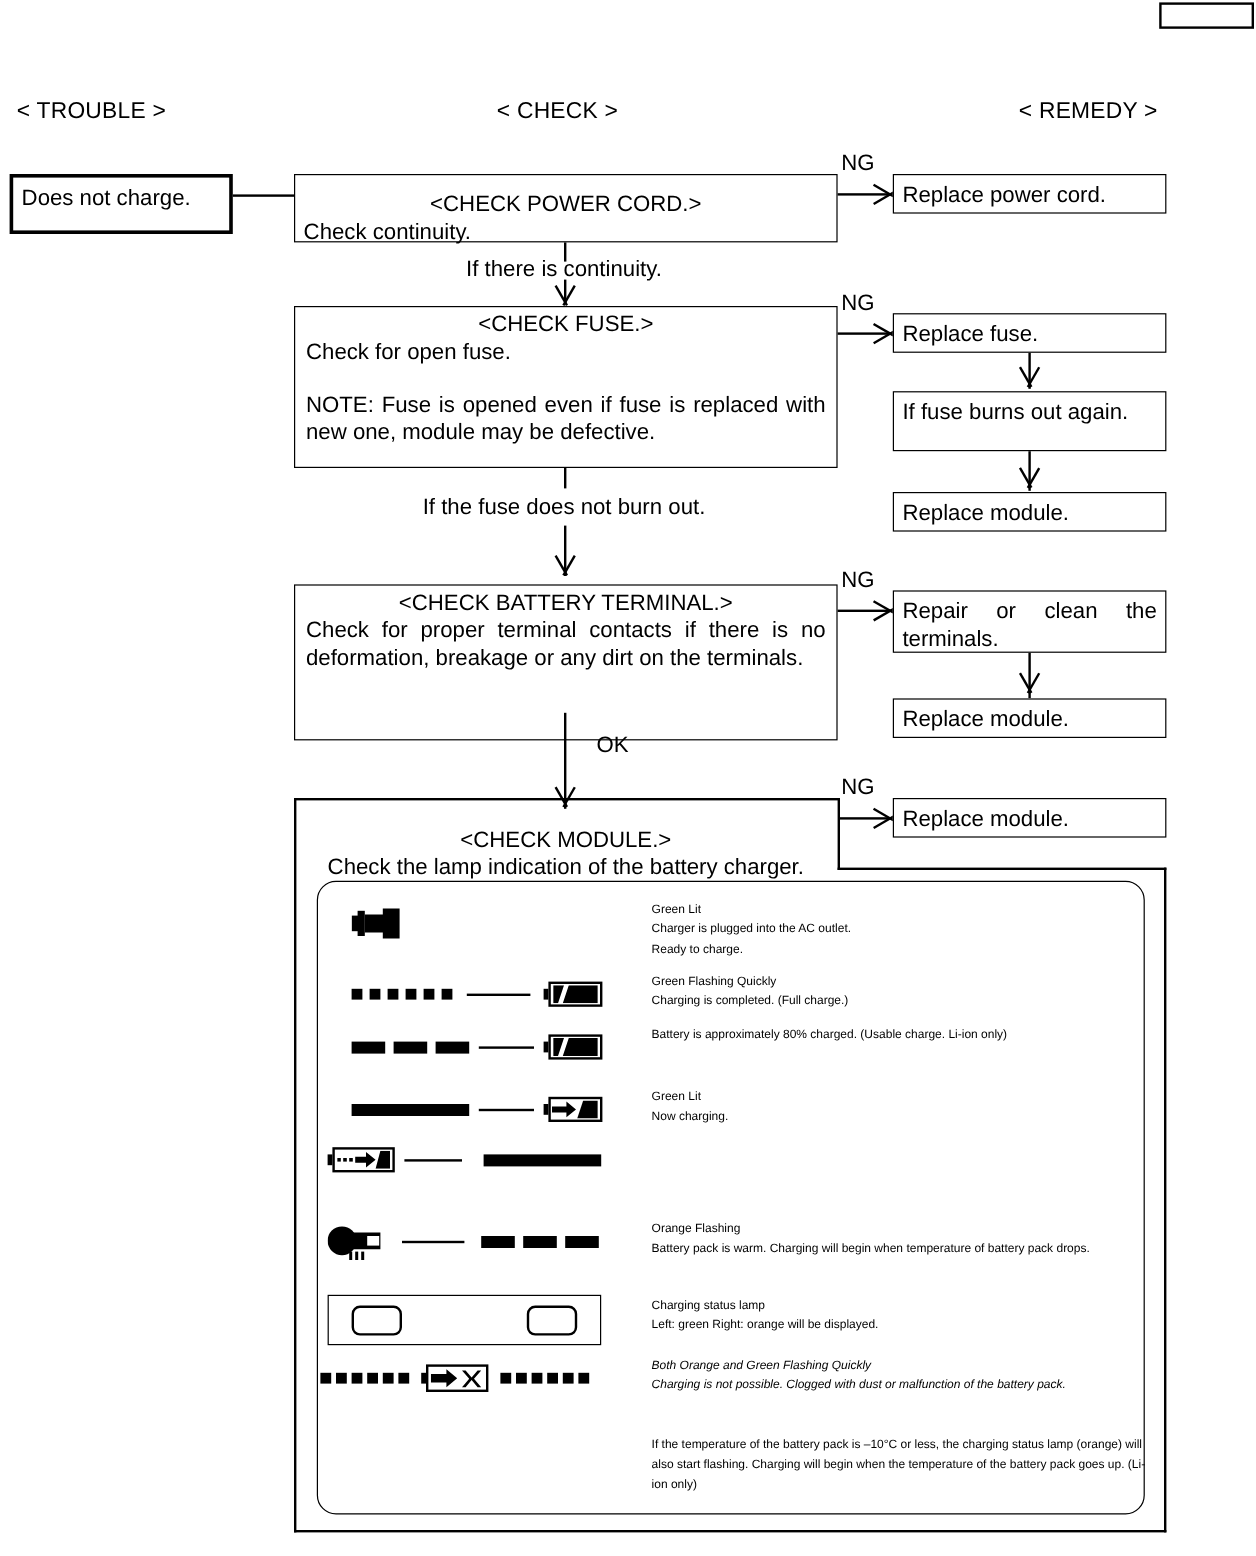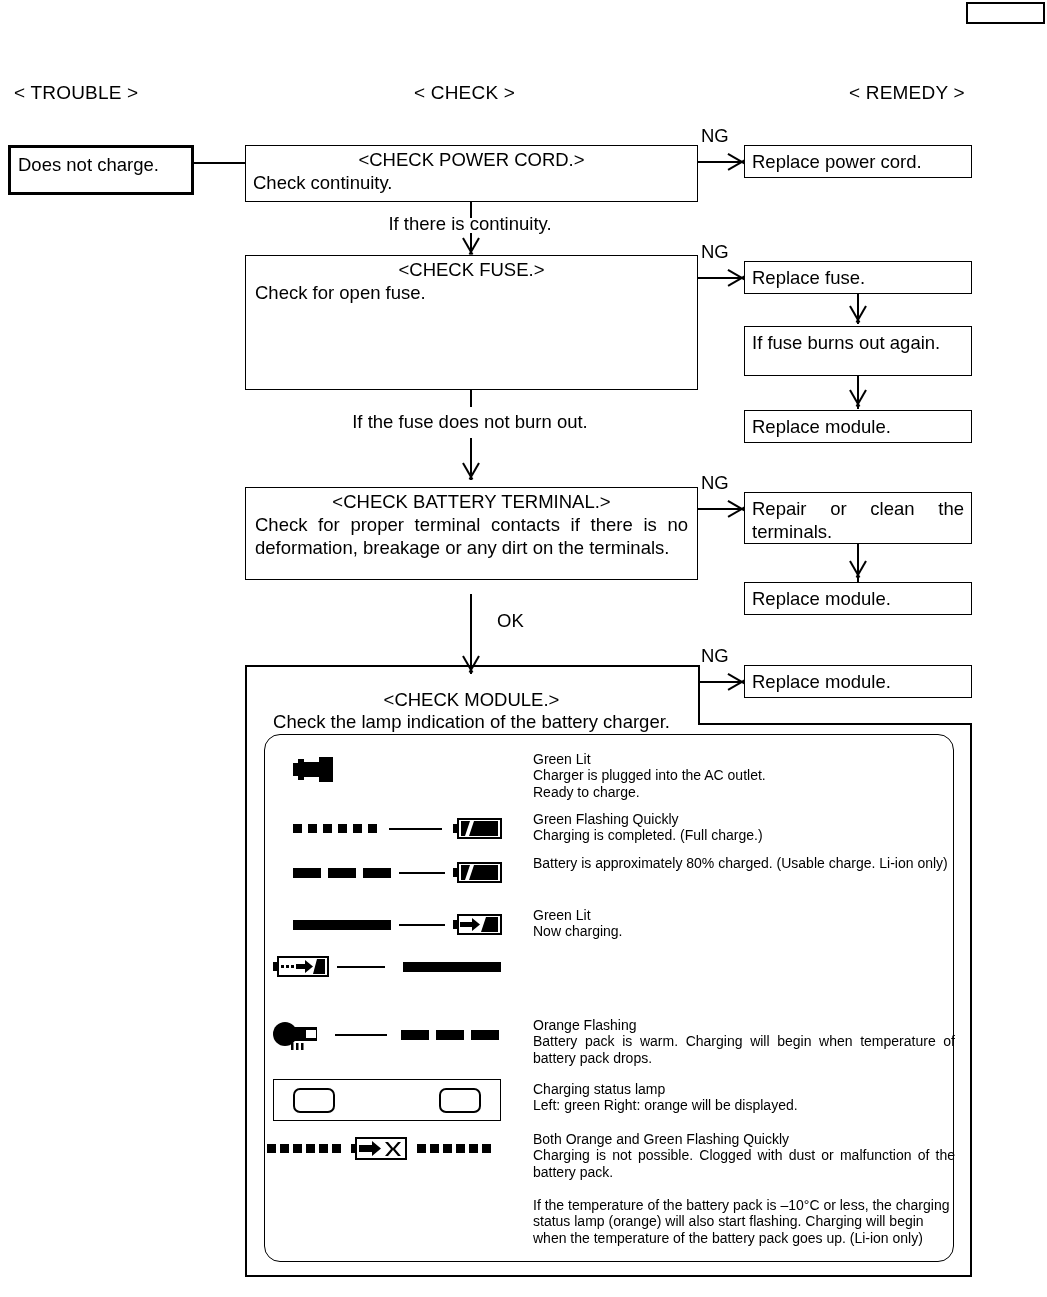--- a/index.html
+++ b/index.html
@@ -40,21 +40,21 @@
   .arrowright{width:18px;height:22px;}
   .arrowright:before,.arrowright:after{
     content:"";position:absolute;left:0;height:1.8px;width:19px;background:#000;
   }
   .arrowright:before{top:2px;transform-origin:left center;transform:rotate(30deg);}
   .arrowright:after{bottom:2px;transform-origin:left center;transform:rotate(-30deg);}
 
   
   .lamp-panel{border:1.6px solid #000;border-radius:16px;background:#fff;}
   .lamp-row{position:absolute;left:0;width:100%;}
-  .lamp-text{position:absolute;left:268px;width:422px;font-size:14px;line-height:16.4px;}
+  .lamp-text{position:absolute;left:278px;width:422px;font-size:10px;line-height:16.4px;}
   .lamp-text .hl{display:block;}
   .lamp-text .bd{display:block;text-align:justify;text-align-last:left;}
   .lamp-icons{position:absolute;left:28px;width:240px;height:34px;}
 
   
   .seg{position:absolute;background:#000;}
   .thinline{position:absolute;background:#000;height:1.7px;}
 
   
   .bat{position:absolute;border:2.6px solid #000;background:#fff;box-sizing:border-box;}
@@ -73,40 +73,41 @@
 <div class="abs colhead" style="left:414px;top:82px;">&lt; CHECK &gt;</div>
 <div class="abs colhead" style="left:849px;top:82px;">&lt; REMEDY &gt;</div>
 
 <div class="abs box thick" style="left:8px;top:145px;width:186px;height:50px;">
   <div class="box-txt pad" style="padding-top:5px;">Does not charge.</div>
 </div>
 
 <div class="abs hline" style="left:194px;top:162px;width:52px;"></div>
 
 <div class="abs box" style="left:245px;top:145px;width:453px;height:57px;">
-  <div class="box-txt ctr" style="margin-top:2px;">&lt;CHECK POWER CORD.&gt;</div>
+  <div class="box-txt ctr" style="margin-top:12px;">&lt;CHECK POWER CORD.&gt;</div>
   <div class="box-txt pad" style="padding:0 7px;">Check continuity.</div>
 </div>
 
 <div class="abs hline" style="left:698px;top:161px;width:46px;"></div>
 <div class="abs arrowright" style="left:728px;top:151px;"></div>
 <div class="abs lbl" style="left:701px;top:125px;">NG</div>
 
 <div class="abs box" style="left:744px;top:145px;width:228px;height:33px;">
   <div class="box-txt pad">Replace power cord.</div>
 </div>
 
 <div class="abs vline" style="left:470px;top:202px;height:16px;"></div>
 <div class="abs lbl ctr" style="left:330px;top:213px;width:280px;">If there is continuity.</div>
 <div class="abs vline" style="left:470px;top:233px;height:20px;"></div>
 <div class="abs arrowdown" style="left:460px;top:238px;"></div>
 
 <div class="abs box" style="left:245px;top:255px;width:453px;height:135px;">
   <div class="box-txt ctr" style="margin-top:2px;">&lt;CHECK FUSE.&gt;</div>
   <div class="box-txt" style="padding:0 9px;">Check for open fuse.</div>
+  <div class="box-txt just" style="padding:21px 9px 0 9px;">NOTE: Fuse is opened even if fuse is replaced with new one, module may be defective.</div>
 </div>
 
 <div class="abs hline" style="left:698px;top:277px;width:46px;"></div>
 <div class="abs arrowright" style="left:728px;top:267px;"></div>
 <div class="abs lbl" style="left:701px;top:241px;">NG</div>
 
 <div class="abs box" style="left:744px;top:261px;width:228px;height:33px;">
   <div class="box-txt pad">Replace fuse.</div>
 </div>
 
@@ -122,21 +123,21 @@
 
 <div class="abs box" style="left:744px;top:410px;width:228px;height:33px;">
   <div class="box-txt pad">Replace module.</div>
 </div>
 
 <div class="abs vline" style="left:470px;top:390px;height:17px;"></div>
 <div class="abs lbl ctr" style="left:330px;top:411px;width:280px;">If the fuse does not burn out.</div>
 <div class="abs vline" style="left:470px;top:438px;height:42px;"></div>
 <div class="abs arrowdown" style="left:460px;top:463px;"></div>
 
-<div class="abs box" style="left:245px;top:487px;width:453px;height:93px;">
+<div class="abs box" style="left:245px;top:487px;width:453px;height:130px;">
   <div class="box-txt ctr" style="margin-top:2px;">&lt;CHECK BATTERY TERMINAL.&gt;</div>
   <div class="box-txt just" style="padding:0 9px;">Check for proper terminal contacts if there is no deformation, breakage or any dirt on the terminals.</div>
 </div>
 
 <div class="abs hline" style="left:698px;top:508px;width:46px;"></div>
 <div class="abs arrowright" style="left:728px;top:498px;"></div>
 <div class="abs lbl" style="left:701px;top:472px;">NG</div>
 
 <div class="abs box" style="left:744px;top:492px;width:228px;height:52px;">
   <div class="box-txt just pad" style="padding-top:4px;">Repair or clean the terminals.</div>
@@ -287,21 +288,21 @@
       <div class="lampbox" style="left:0;top:2px;width:226px;height:40px;"></div>
       <div class="lampled" style="left:20px;top:11px;width:38px;height:21px;"></div>
       <div class="lampled" style="left:166px;top:11px;width:38px;height:21px;"></div>
     </div>
     <div class="lamp-text" style="top:4px;">
       <span class="hl">Charging status lamp</span>
       <span class="bd">Left: green Right: orange will be displayed.</span>
     </div>
   </div>
 
-  <div class="lamp-row" style="top:396px;height:52px;">
+  <div class="lamp-row" style="top:396px;height:52px;font-style:italic;">
     <div class="lamp-icons" style="top:2px;left:2px;">
       <div class="seg" style="left:0;top:11px;width:9px;height:9px;"></div>
       <div class="seg" style="left:13px;top:11px;width:9px;height:9px;"></div>
       <div class="seg" style="left:26px;top:11px;width:9px;height:9px;"></div>
       <div class="seg" style="left:39px;top:11px;width:9px;height:9px;"></div>
       <div class="seg" style="left:52px;top:11px;width:9px;height:9px;"></div>
       <div class="seg" style="left:65px;top:11px;width:9px;height:9px;"></div>
       <div class="batcap" style="left:84px;top:11px;width:5px;height:9px;"></div>
       <div class="bat" style="left:88px;top:4px;width:52px;height:23px;"></div>
       <svg style="position:absolute;left:92px;top:7px;" width="45" height="17" viewBox="0 0 45 17" aria-hidden="true">

